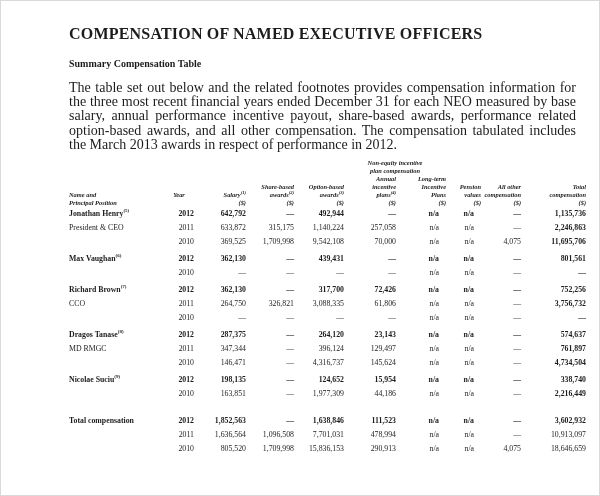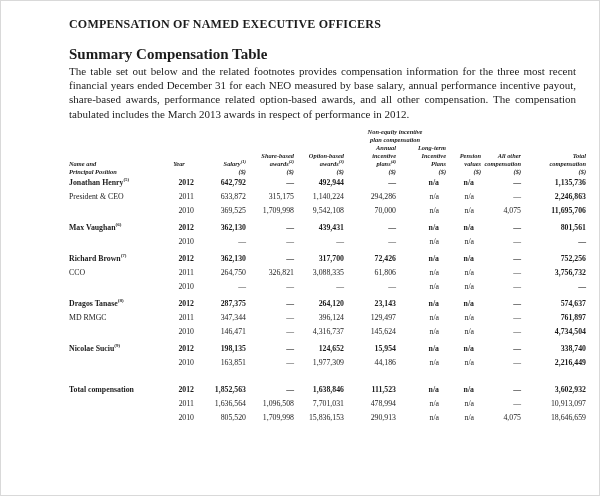--- a/index.html
+++ b/index.html
@@ -3,23 +3,23 @@
 <meta charset="utf-8">
 <style>
   html,body{margin:0;padding:0;background:#ffffff;}
   .page{
     width:600px;height:496px;box-sizing:border-box;
     background:#ffffff;border:1px solid #d9d9d9;
     padding:17px 25px 0 68px;
     font-family:"Liberation Serif","DejaVu Serif",serif;
     color:#1c1c1c;overflow:hidden;
   }
-  .doc-title{font-size:12px;font-weight:bold;letter-spacing:.2px;line-height:13px;}
-  .doc-subtitle{font-size:15px;font-weight:bold;margin-top:17px;line-height:13px;}
-  .doc-intro{font-size:11px;line-height:14.2px;text-align:justify;margin-top:3px;width:507px;}
+  .doc-title{font-size:16px;font-weight:bold;letter-spacing:.2px;line-height:13px;margin-top:9px;}
+  .doc-subtitle{font-size:10px;font-weight:bold;margin-top:17px;line-height:13px;}
+  .doc-intro{font-size:14px;line-height:14.2px;text-align:justify;margin-top:11px;width:507px;}
   table.comp{border-collapse:collapse;table-layout:fixed;width:517px;margin-top:7px;}
   table.comp th,table.comp td{padding:0;vertical-align:bottom;}
   
   col.c-name{width:95px}col.c-year{width:30px}col.c-salary{width:52px}
   col.c-share{width:48px}col.c-option{width:50px}col.c-annual{width:52px}
   col.c-longterm{width:50px}col.c-pension{width:35px}col.c-other{width:40px}
   col.c-total{width:65px}
   
   thead th{font-style:italic;font-weight:bold;font-size:6.4px;line-height:8px;text-align:right;}
   thead th.al-left{text-align:left;}
@@ -130,21 +130,21 @@
           <td class="c-pension b">n/a</td>
           <td class="c-other b">—</td>
           <td class="c-total b">1,135,736</td>
         </tr>
         <tr>
           <td class="c-name">President &amp; CEO</td>
           <td class="c-year">2011</td>
           <td class="c-salary">633,872</td>
           <td class="c-share">315,175</td>
           <td class="c-option">1,140,224</td>
-          <td class="c-annual">294,286</td>
+          <td class="c-annual">257,058</td>
           <td class="c-longterm">n/a</td>
           <td class="c-pension">n/a</td>
           <td class="c-other">—</td>
           <td class="c-total b">2,246,863</td>
         </tr>
         <tr>
           <td class="c-name"></td>
           <td class="c-year">2010</td>
           <td class="c-salary">369,525</td>
           <td class="c-share">1,709,998</td>

